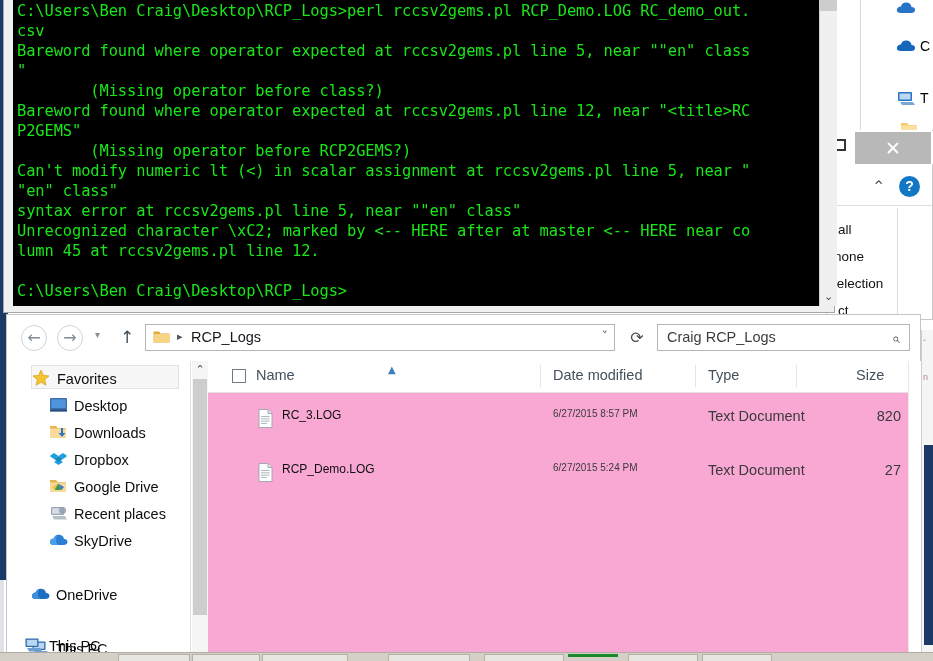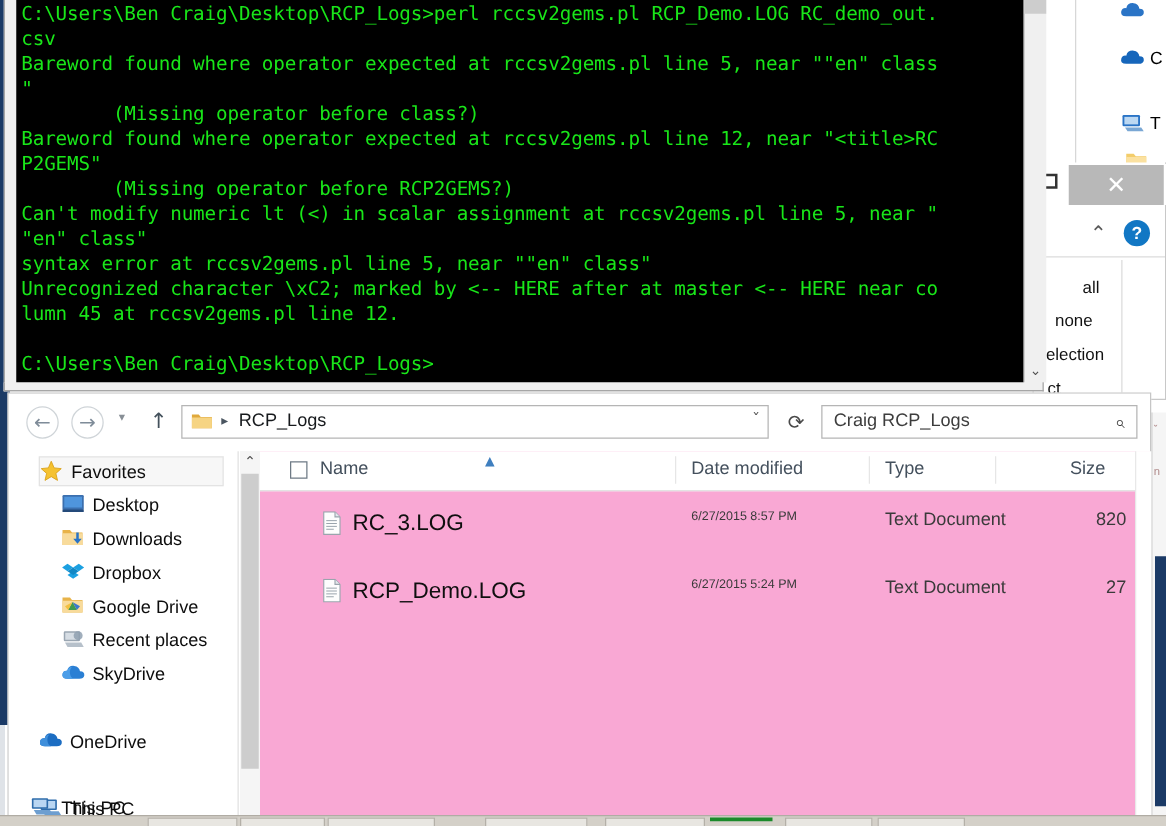--- a/index.html
+++ b/index.html
@@ -423,21 +423,21 @@
     width: 712px; height: 27px;
   }
   .f-ico {
     position: absolute;
     left: 50px; top: 4px;
     width: 15px; height: 19px;
   }
   .f-name {
     position: absolute;
     left: 74px; top: 3px;
-    font-size: 18px;
+    font-size: 12px;
     color: #0f0f0f;
     white-space: nowrap;
   }
   .f-date {
     position: absolute;
     left: 345px; top: 3px;
     font-size: 10px;
     color: #3a3a3a;
     white-space: nowrap;
   }
@@ -550,22 +550,22 @@
   <div class="bg-right-blue"></div>
 
   <div class="ribbon-frag"></div>
   <div class="ribbon-titlebar"></div>
   <div class="btn-restore"></div>
   <div class="btn-close">✕</div>
   <div class="ribbon-row-top"></div>
   <div class="ribbon-chevron">⌃</div>
   <div class="ribbon-help">?</div>
   <div class="ribbon-vline"></div>
-  <div class="ribbon-sel-item" style="left:838px; top:222px;margin-left:28px;">all</div>
-  <div class="ribbon-sel-item" style="left:834px; top:249px;margin-left:10px;">none</div>
+  <div class="ribbon-sel-item" style="left:838px; top:222px;">all</div>
+  <div class="ribbon-sel-item" style="left:834px; top:249px;">none</div>
   <div class="ribbon-sel-item" style="left:830px; top:276px;">selection</div>
   <div class="ribbon-sel-item" style="left:838px; top:303px;">ct</div>
 
   <div class="console-win">
     <div class="console-body">
       <pre class="console-text">C:\Users\Ben Craig\Desktop\RCP_Logs&gt;perl rccsv2gems.pl RCP_Demo.LOG RC_demo_out.
 csv
 Bareword found where operator expected at rccsv2gems.pl line 5, near ""en" class
 "
         (Missing operator before class?)

